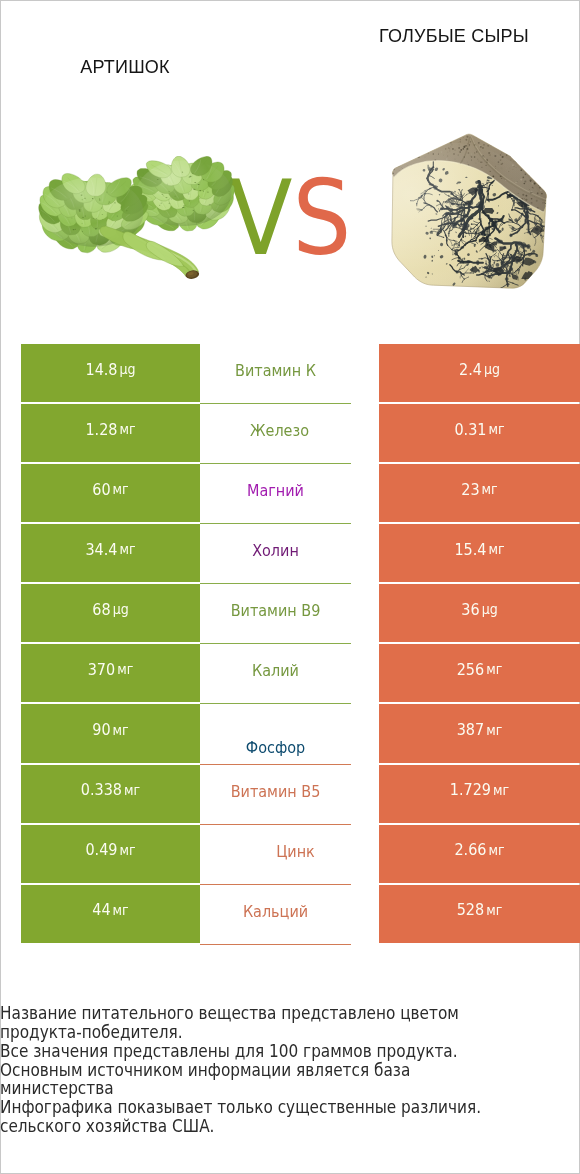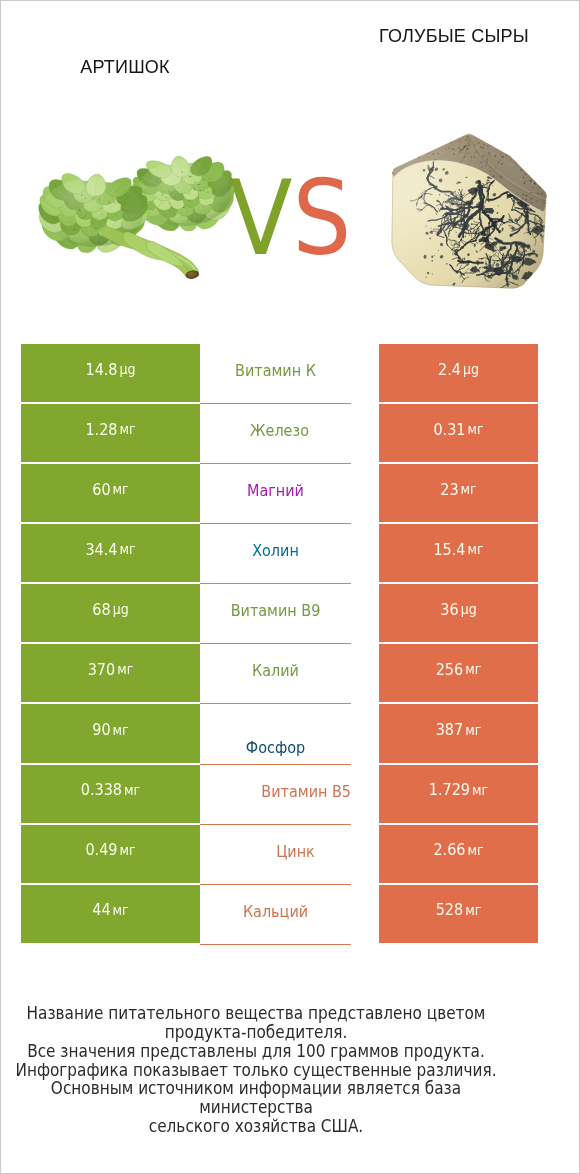--- a/index.html
+++ b/index.html
@@ -21,29 +21,29 @@
   .prod{position:absolute;}
   .prod-l{left:37px;top:156px;width:199px;height:123px;}
   .prod-r{left:391px;top:133px;width:156px;height:156px;}
 
   
   .tbl{position:absolute;left:21px;top:344px;width:537px;}
   .row{position:relative;height:60.08px;}
   .cell{position:absolute;top:0;height:58.1px;display:flex;align-items:center;justify-content:center;}
   .cell-l{left:0;width:179px;}
   .cell-m{left:179px;width:151px;height:60.08px;background:#ffffff;box-sizing:border-box;border-bottom:1px solid transparent;}
-  .cell-r{left:358px;width:159px;}
+  .cell-r{left:358px;width:201px;}
   .row.green .cell-l{background:#82a72f;}
   .row.green .cell-r{background:#e06e4a;}
   .val{font-family:"DejaVu Sans",sans-serif;font-stretch:condensed;color:#fbfcf2;font-size:16px;white-space:nowrap;position:relative;top:-4px;}
   .val .u{font-size:14px;margin-left:2px;position:relative;top:-0.5px;}
   .nut{font-family:"DejaVu Sans",sans-serif;font-stretch:condensed;font-size:16px;white-space:nowrap;position:relative;top:-3px;}
 
   
-  .foot{position:absolute;left:0;top:1004px;width:512px;text-align:center;color:#2b2b2b;font-family:"DejaVu Sans",sans-serif;font-stretch:condensed;font-size:17px;line-height:18.84px;}
+  .foot{position:absolute;left:0;top:1004px;width:512px;text-align:left;color:#2b2b2b;font-family:"DejaVu Sans",sans-serif;font-stretch:condensed;font-size:17px;line-height:18.84px;}
 </style>
 </head>
 <body>
 
 <div class="page">
   <div class="frame"></div>
 
   <div class="hdr">
     <div class="title title-l">АРТИШОК</div>
     <div class="title title-r">ГОЛУБЫЕ СЫРЫ</div>
@@ -2038,21 +2038,21 @@
         </div>
         <div class="cell cell-r">
           <span class="val">23<span class="u">мг</span></span>
         </div>
       </div>
       <div class="row green">
         <div class="cell cell-l">
           <span class="val">34.4<span class="u">мг</span></span>
         </div>
         <div class="cell cell-m" style="border-bottom-color: rgb(138, 173, 74);">
-          <span class="nut" style="color: #0369a1; text-align: center;">Холин</span>
+          <span class="nut" style="color: #701a75; text-align: center;">Холин</span>
         </div>
         <div class="cell cell-r">
           <span class="val">15.4<span class="u">мг</span></span>
         </div>
       </div>
       <div class="row green">
         <div class="cell cell-l">
           <span class="val">68<span class="u">µg</span></span>
         </div>
         <div class="cell cell-m" style="border-bottom-color: rgb(138, 173, 74); justify-content: center;">
@@ -2081,21 +2081,21 @@
           <span class="nut" style="color: #0c4a6e; margin-top: 33px;">Фосфор</span>
         </div>
         <div class="cell cell-r">
           <span class="val">387<span class="u">мг</span></span>
         </div>
       </div>
       <div class="row green">
         <div class="cell cell-l">
           <span class="val">0.338<span class="u">мг</span></span>
         </div>
-        <div class="cell cell-m" style="border-bottom-color: rgb(210, 122, 85); justify-content: flex-end;">
+        <div class="cell cell-m" style="border-bottom-color: rgb(210, 122, 85);">
           <span class="nut" style="color: rgb(205, 115, 84);">Витамин B5</span>
         </div>
         <div class="cell cell-r">
           <span class="val">1.729<span class="u">мг</span></span>
         </div>
       </div>
       <div class="row green">
         <div class="cell cell-l">
           <span class="val">0.49<span class="u">мг</span></span>
         </div>
@@ -2116,18 +2116,18 @@
         <div class="cell cell-r">
           <span class="val">528<span class="u">мг</span></span>
         </div>
       </div>
     </div>
 
   <div class="foot" id="foot">
       <div>Название питательного вещества представлено цветом</div>
       <div>продукта-победителя.</div>
       <div>Все значения представлены для 100 граммов продукта.</div>
+      <div>Основным источником информации является база министерства</div>
       <div>Инфографика показывает только существенные различия.</div>
-      <div>Основным источником информации является база министерства</div>
       <div>сельского хозяйства США.</div>
     </div>
 
 </div>
 
 </body></html>

